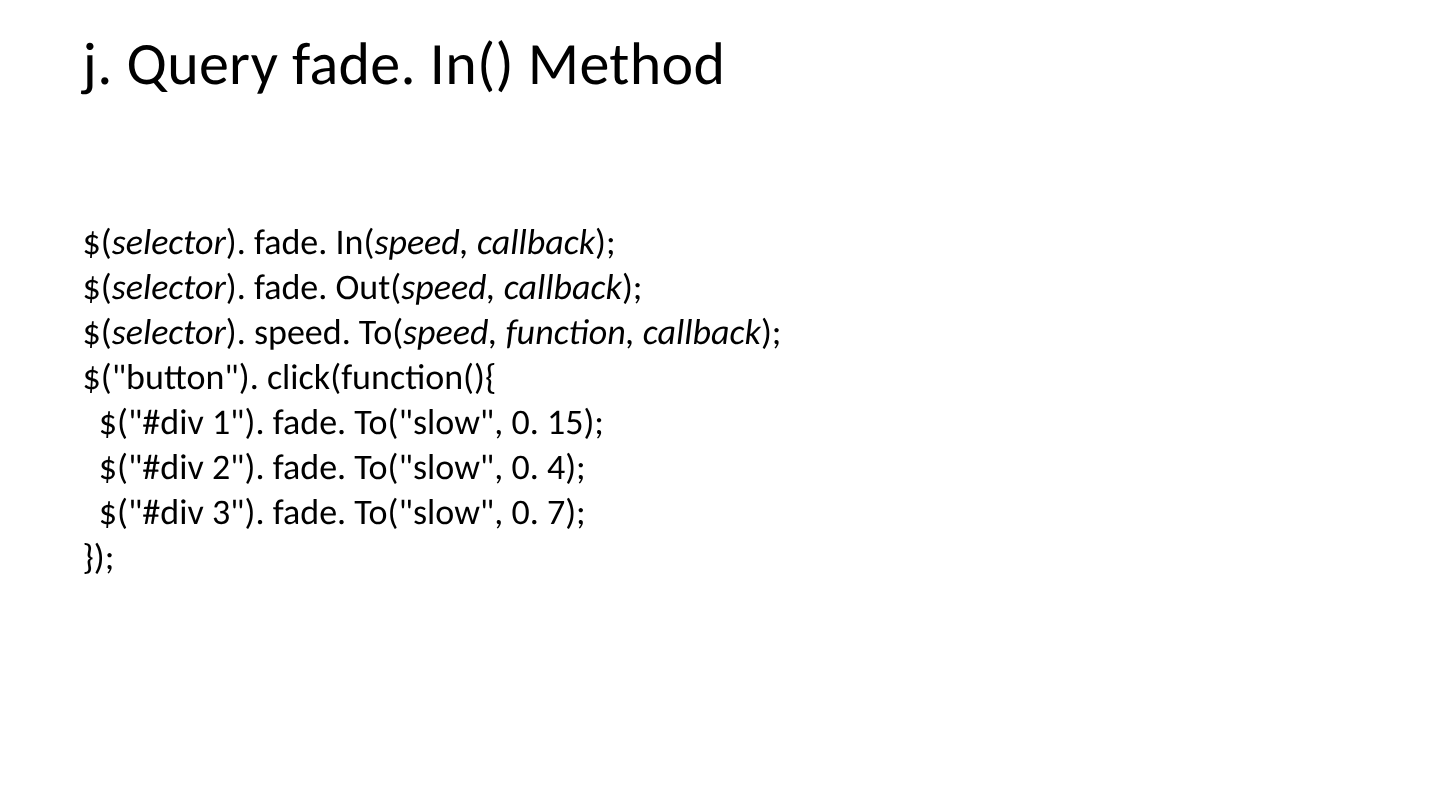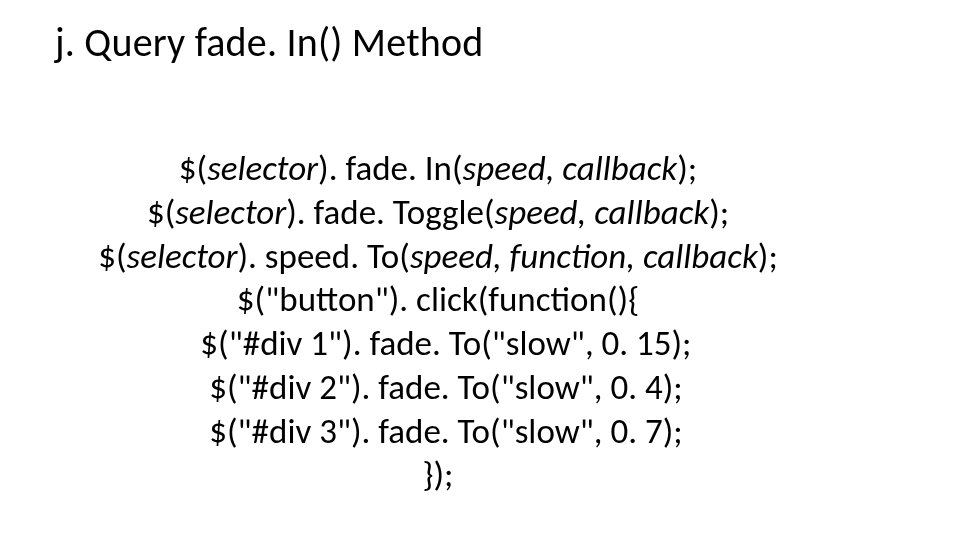--- a/index.html
+++ b/index.html
@@ -18,39 +18,38 @@
     box-sizing: border-box;
     padding: 18px 55px 0 55px;
   }
   .title {
     font-size: 40px;
     font-weight: 400;
     letter-spacing: 0.2px;
     margin-bottom: 80px;
   }
   .body {
-    font-size: 35px;
+    font-size: 24px;
     line-height: 1.25;
-    text-align: center;
   }
   .line {
     white-space: pre;
   }
   .ital {
     font-style: italic;
   }
 </style>
 </head>
 <body>
 
 <div class="slide">
   <div class="title">j. Query fade. In() Method</div>
   <div class="body">
       <div class="line"><span>$(</span><span class="ital">selector</span><span>). fade. In(</span><span class="ital">speed, callback</span><span>);</span></div>
-      <div class="line"><span>$(</span><span class="ital">selector</span><span>). fade. Toggle(</span><span class="ital">speed, callback</span><span>);</span></div>
+      <div class="line"><span>$(</span><span class="ital">selector</span><span>). fade. Out(</span><span class="ital">speed, callback</span><span>);</span></div>
       <div class="line"><span>$(</span><span class="ital">selector</span><span>). speed. To(</span><span class="ital">speed, function, callback</span><span>);</span></div>
       <div class="line"><span>$("button"). click(function(){</span></div>
       <div class="line"><span>  $("#div 1"). fade. To("slow", 0. 15);</span></div>
       <div class="line"><span>  $("#div 2"). fade. To("slow", 0. 4);</span></div>
       <div class="line"><span>  $("#div 3"). fade. To("slow", 0. 7);</span></div>
       <div class="line"><span>});</span></div>
     </div>
 </div>
 
 </body></html>

